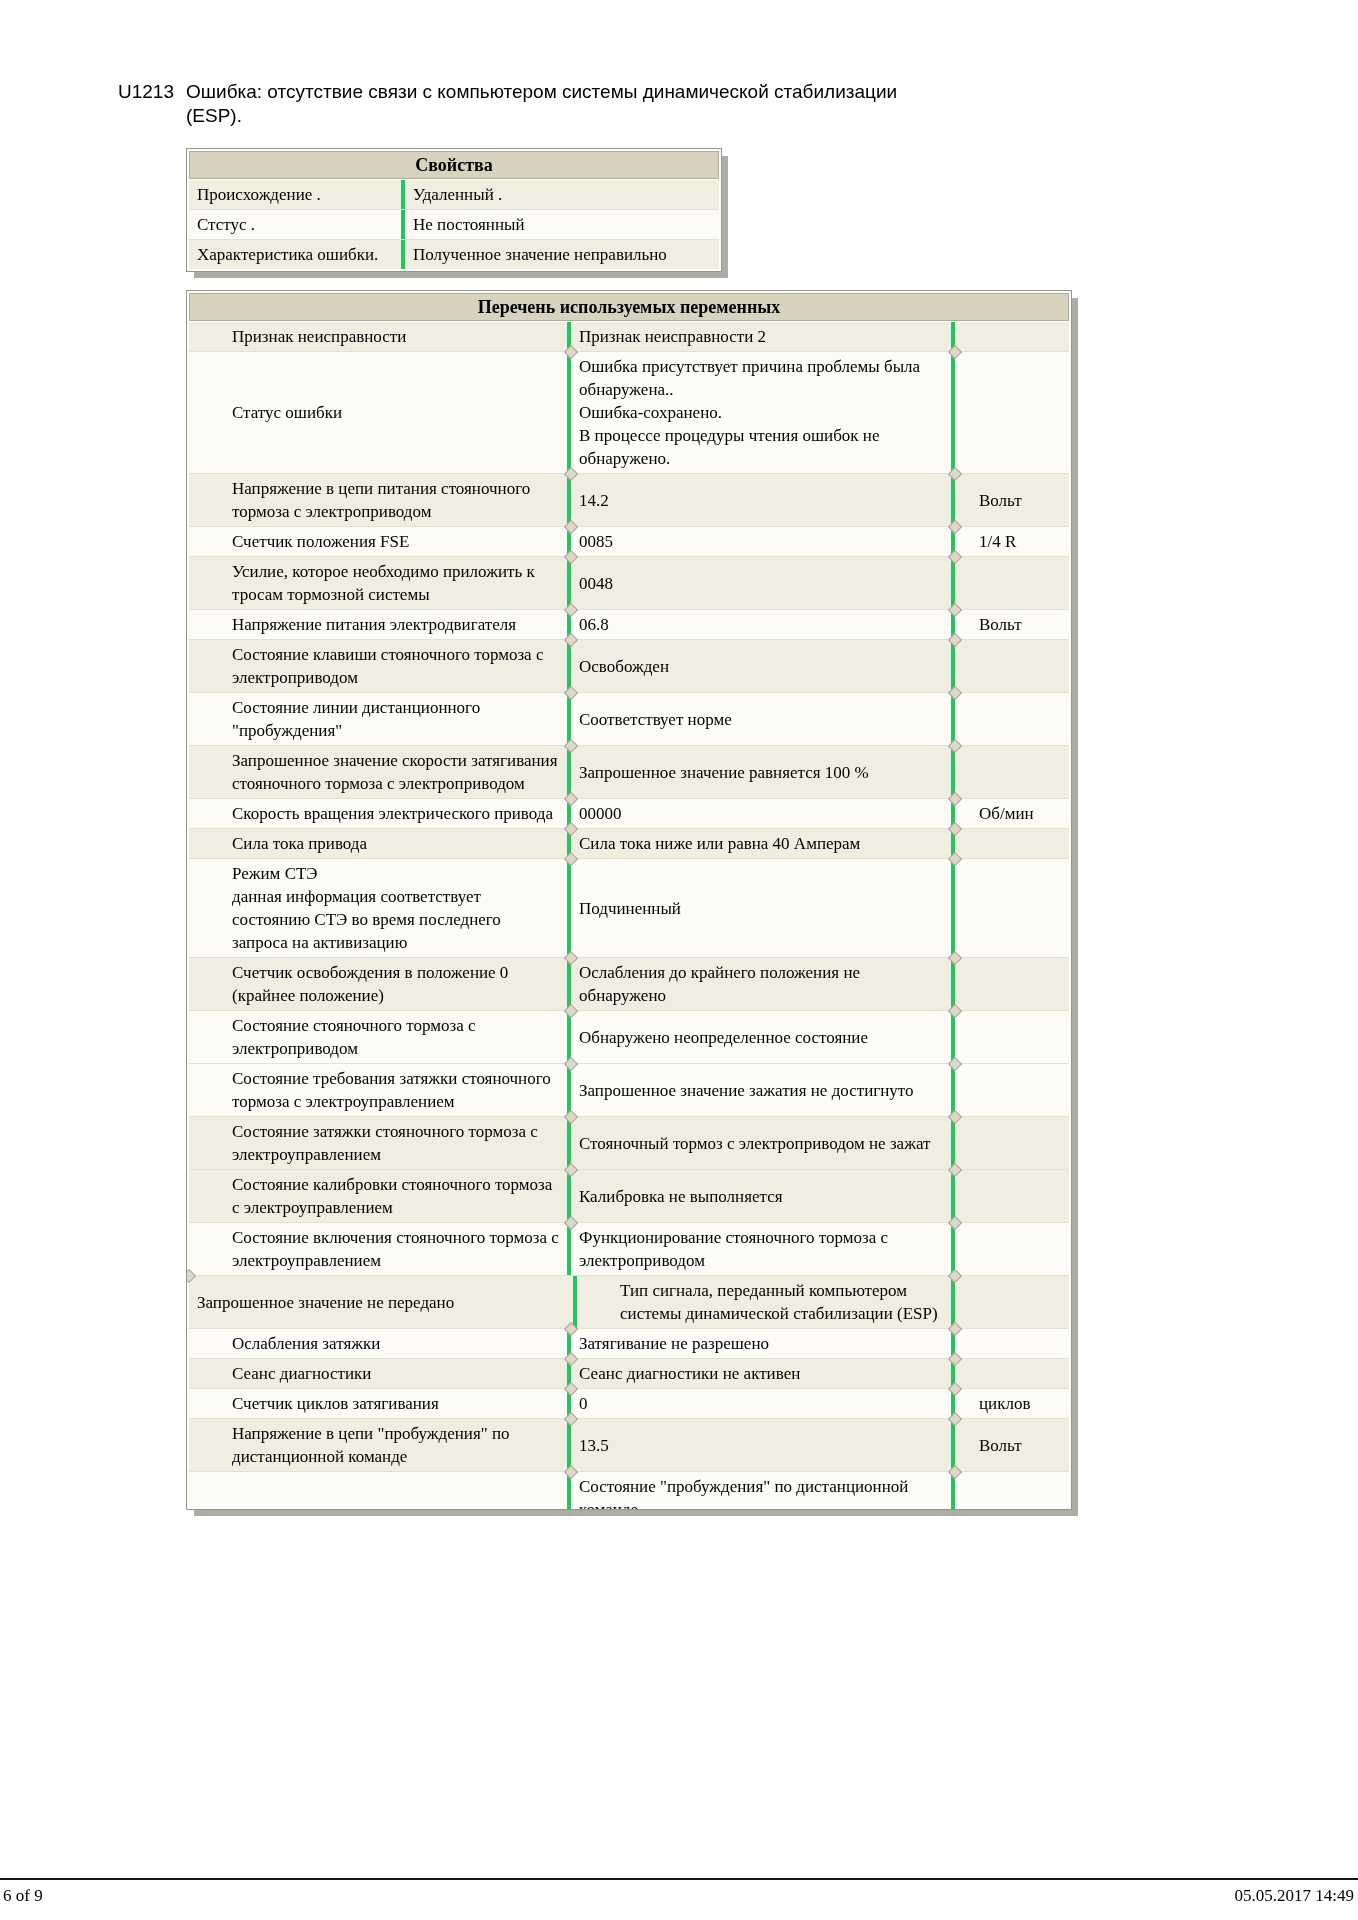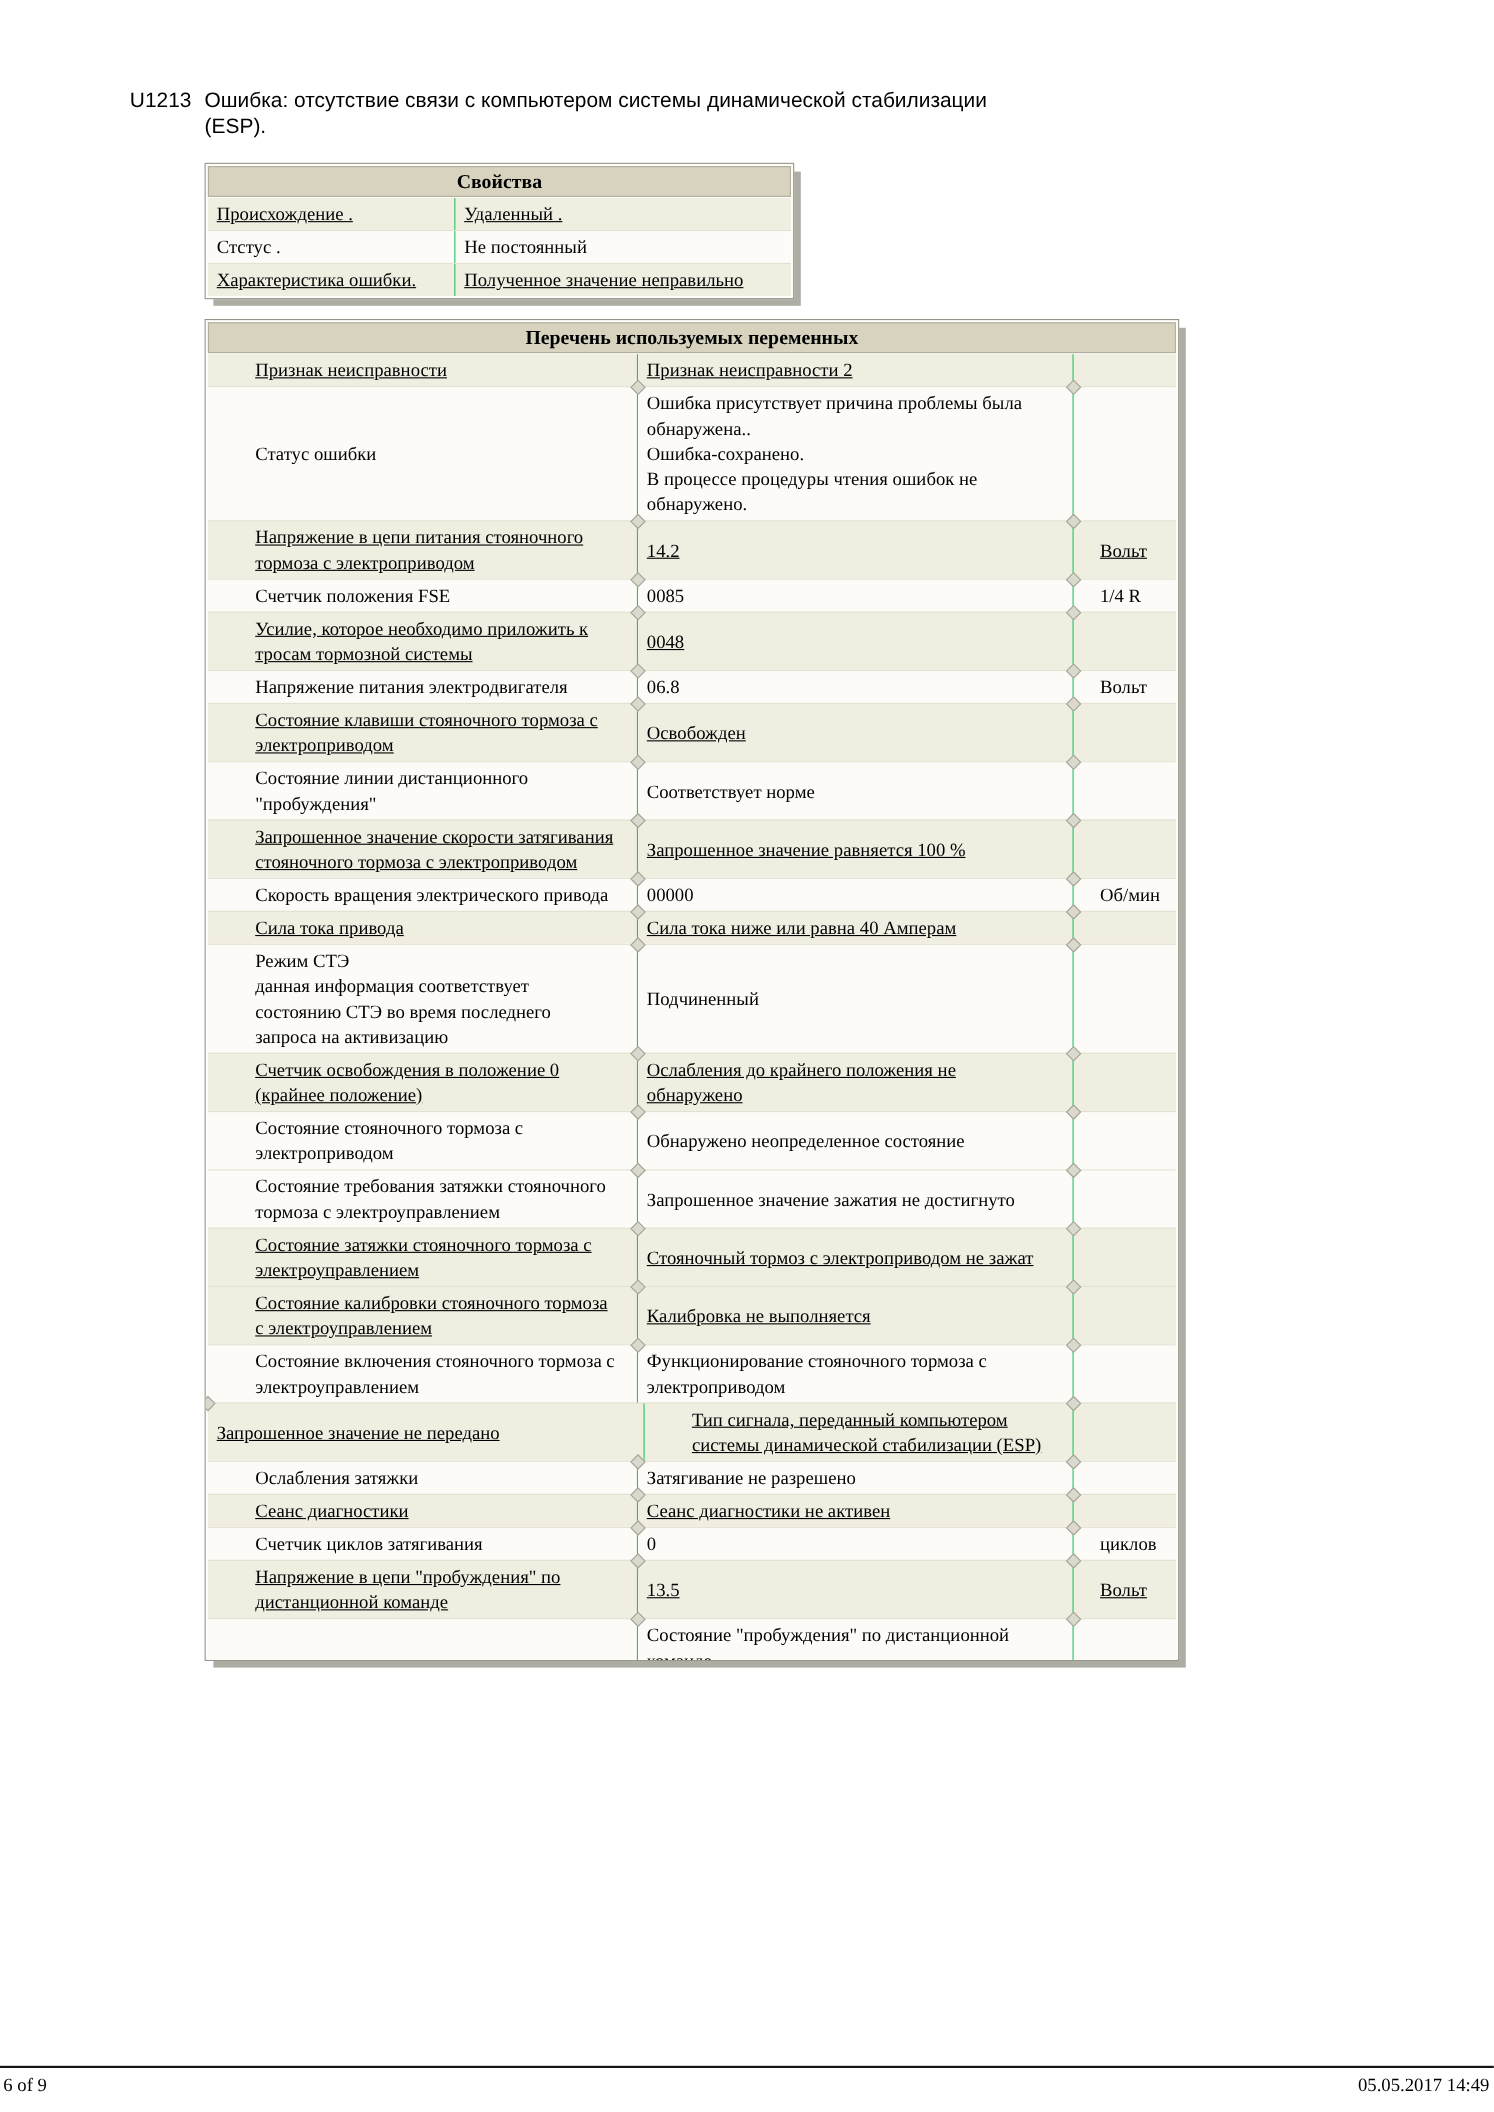--- a/index.html
+++ b/index.html
@@ -50,31 +50,31 @@
   }
   .tbl-body { background: #fff; }
 
   .trow {
     display: flex;
     align-items: stretch;
     border-top: 1px solid #e3e1d2;
     background: var(--row-bg, #fcfbf7);
   }
   .tbl-body .trow:first-child { border-top: none; }
-  .trow.alt { background: var(--row-alt-bg, #f0eee1); text-decoration: underline; }
+  .trow.alt { background: var(--row-alt-bg, #f0eee1); }
 
   .cell {
     position: relative;
     box-sizing: border-box;
     display: flex;
     align-items: center;
     padding: 3px 8px;
     font-size: 17px;
   }
-  .cell + .cell { border-left: 1px solid #22c55e; margin-left: 12px; }
+  .cell + .cell { border-left: 4px solid #22c55e; }
   .cell-text {
     white-space: pre-line;
     line-height: 23px;
   }
 
   
   .props { left: 186px; top: 148px; width: 536px; }
   .props .col-name  { flex: 0 0 212px; }
   .props .col-value { flex: 1 1 auto; padding-right: 4px; }
 

